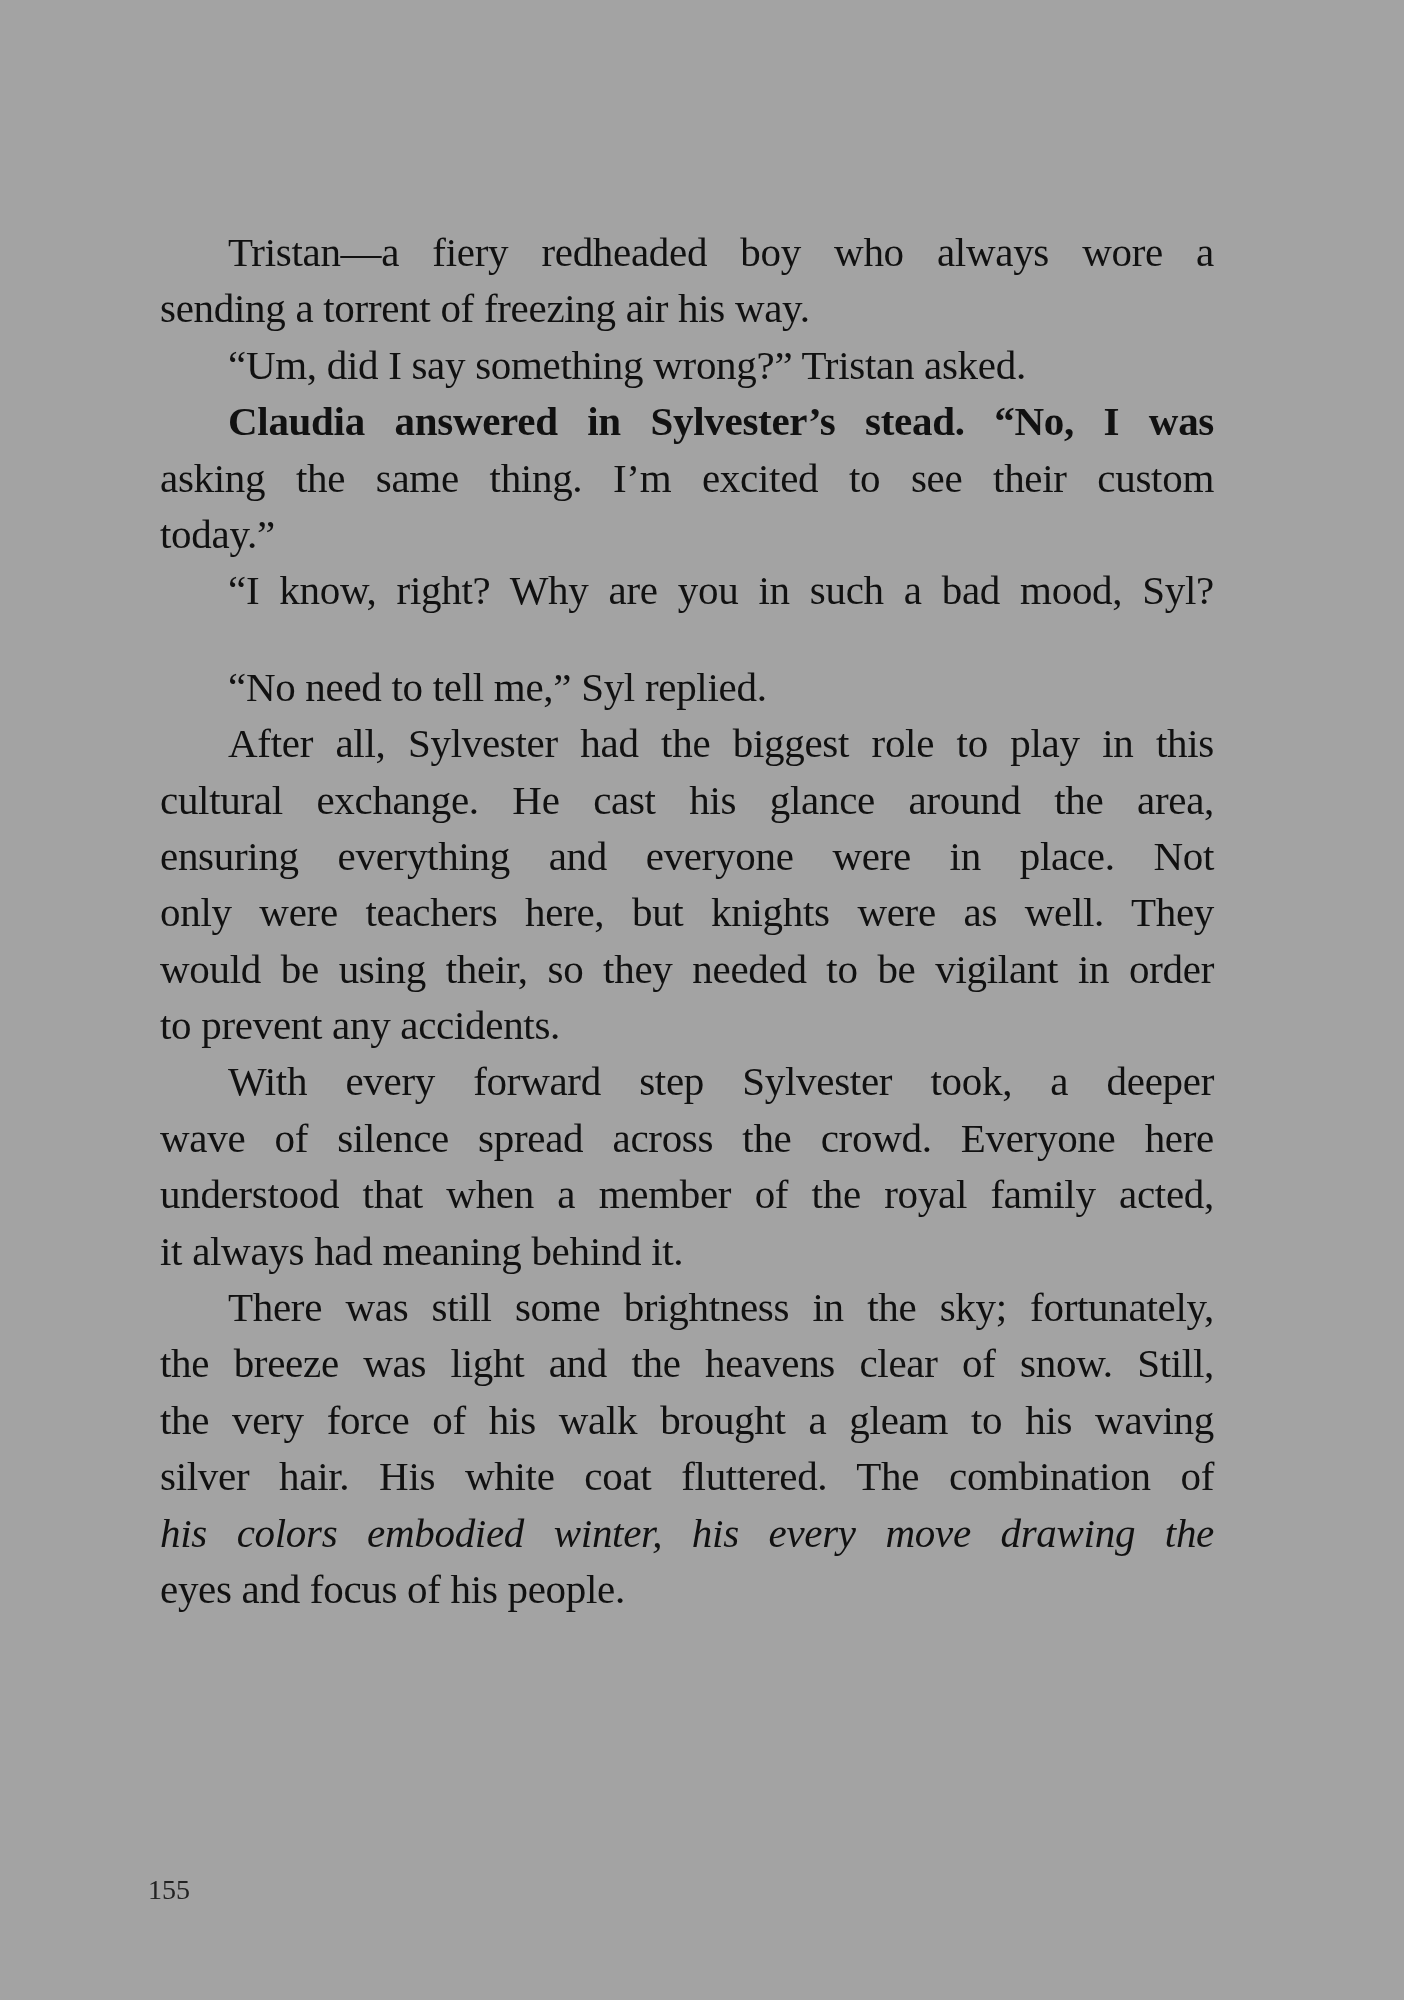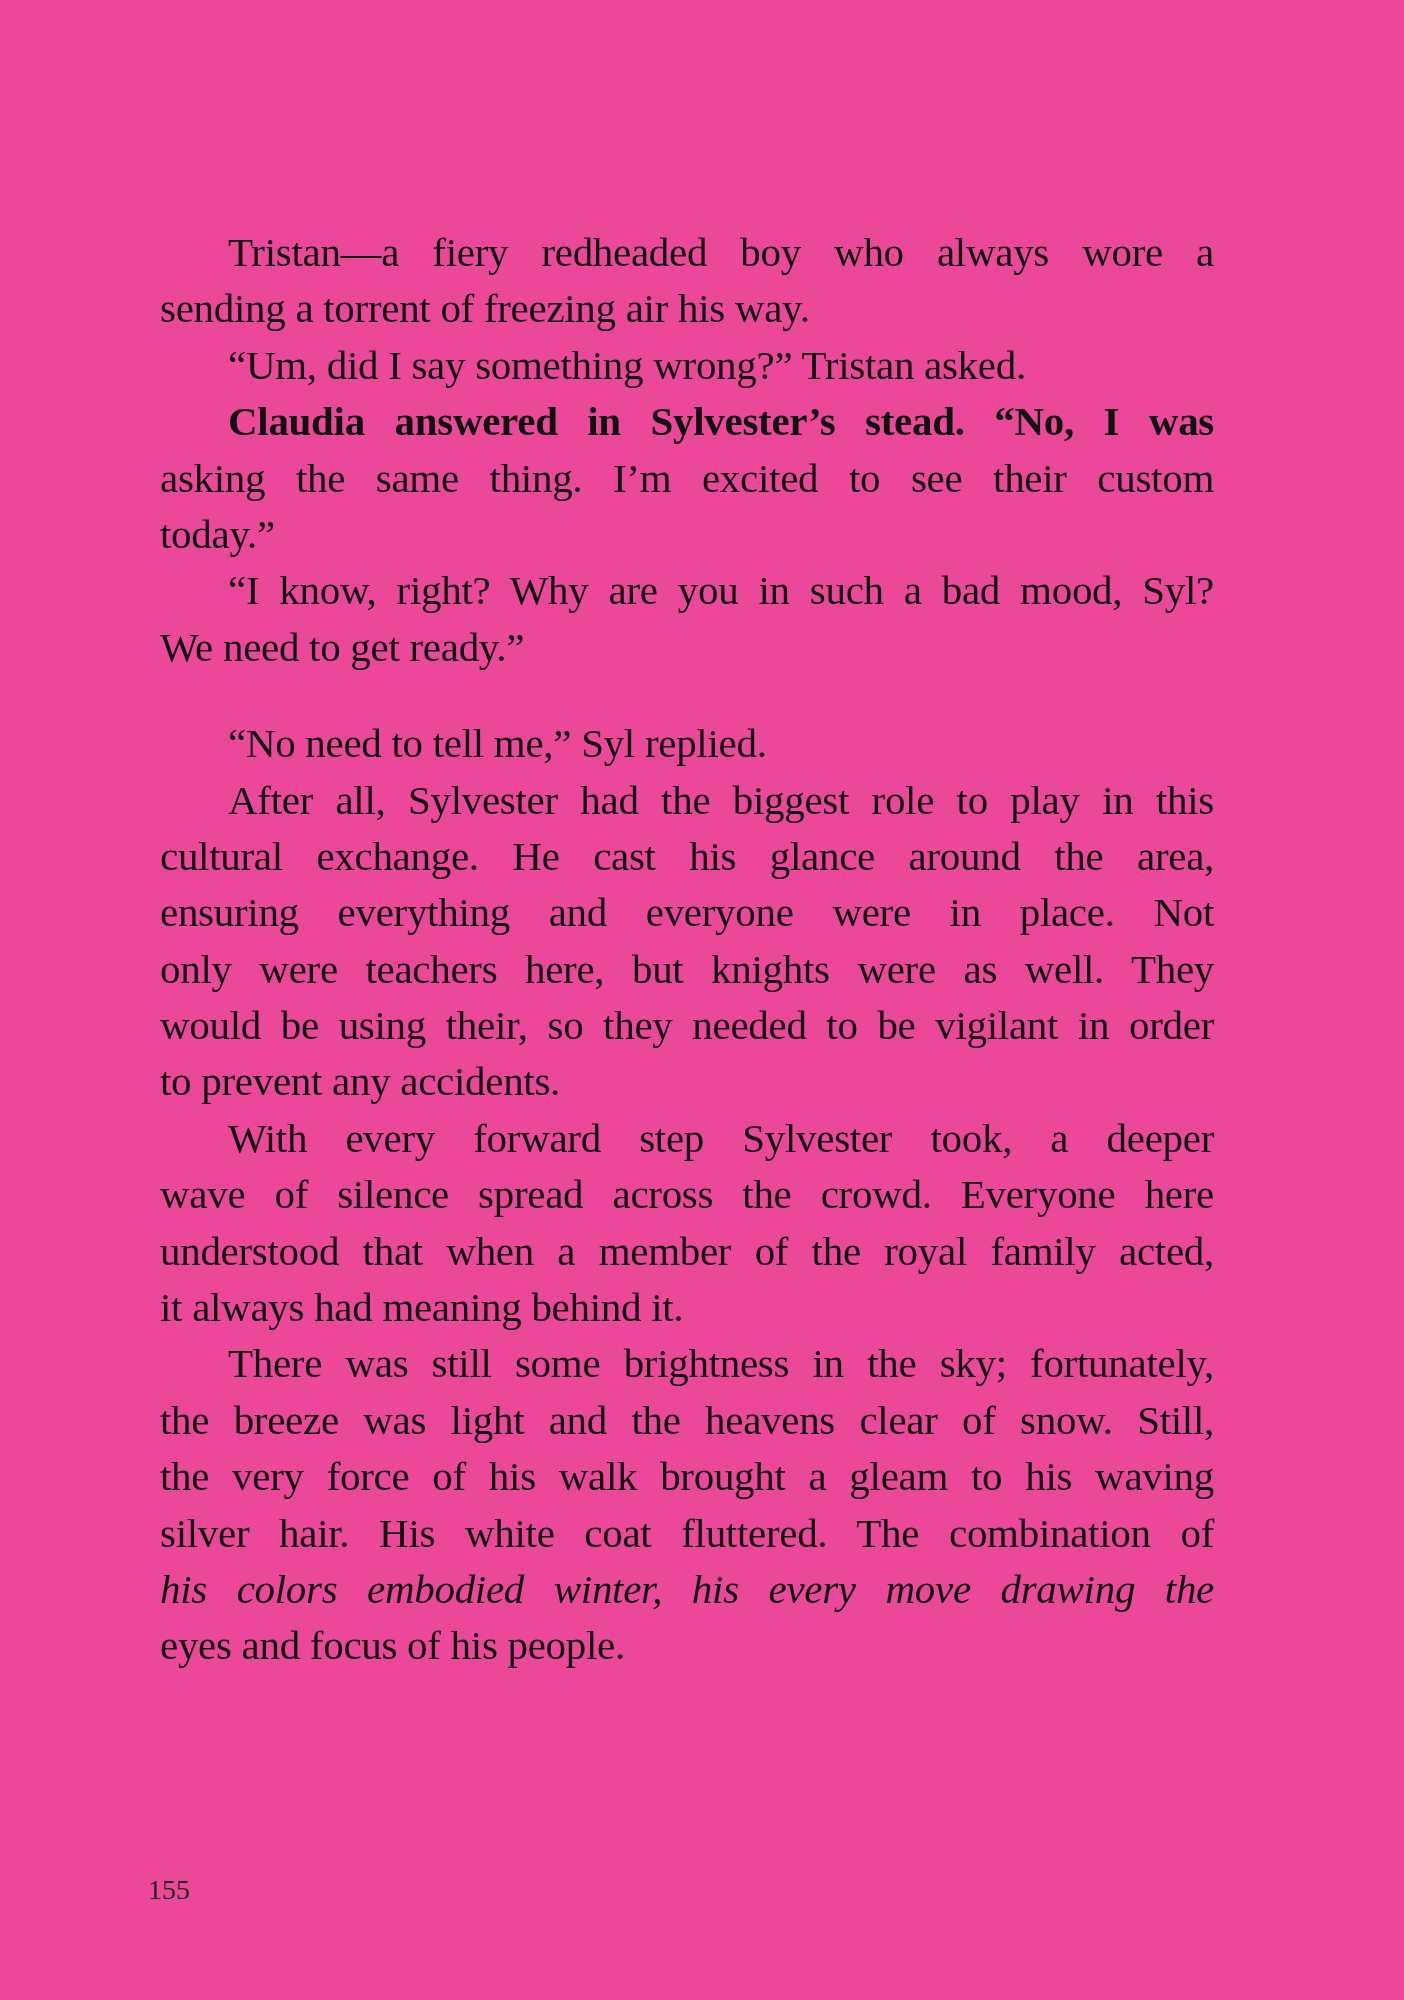--- a/index.html
+++ b/index.html
@@ -13,21 +13,21 @@
       position: relative;
       overflow: hidden;
       font-family: "Liberation Serif", serif;
       color: #111111;
     }
     .page {
       position: absolute;
       left: 0; top: 0;
       width: 1404px;
       height: 2000px;
-      background: #ec4899;
+      background: #a3a3a3;
     }
     .text-block {
       position: absolute;
       left: 160px;
       top: 224px;
       width: 1054px;
     }
     .line {
       display: block;
       height: 56.4px;
@@ -56,21 +56,20 @@
 
 <div class="page">
   <div class="text-block">
     <span class="line indent" style="white-space: nowrap; display: block; text-align-last: justify; width: auto;">Tristan—a fiery redheaded boy who always wore a</span>
     <span class="line last" style="white-space: nowrap; display: block; text-align-last: left; width: auto;">sending a torrent of freezing air his way.</span>
     <span class="line indent last" style="white-space: nowrap; display: block; text-align-last: left; width: auto;">“Um, did I say something wrong?” Tristan asked.</span>
     <span class="line indent" style="white-space: nowrap; display: block; text-align-last: justify; width: auto; font-weight: bold;">Claudia answered in Sylvester’s stead. “No, I was</span>
     <span class="line" style="white-space: nowrap; display: block; text-align-last: justify; width: auto;">asking the same thing. I’m excited to see their custom</span>
     <span class="line last" style="white-space: nowrap; display: block; text-align-last: left; width: auto;">today.”</span>
     <span class="line indent" style="white-space: nowrap; display: block; text-align-last: justify; width: auto;">“I know, right? Why are you in such a bad mood, Syl?</span>
-    <span class="line last" style="white-space: nowrap; display: block; text-align-last: left; width: auto;">We need to get ready.”</span>
     <span class="line indent last" style="white-space: nowrap; display: block; text-align-last: left; width: auto; margin-top: 40px;">“No need to tell me,” Syl replied.</span>
     <span class="line indent" style="white-space: nowrap; display: block; text-align-last: justify; width: auto;">After all, Sylvester had the biggest role to play in this</span>
     <span class="line" style="white-space: nowrap; display: block; text-align-last: justify; width: auto;">cultural exchange. He cast his glance around the area,</span>
     <span class="line" style="white-space: nowrap; display: block; text-align-last: justify; width: auto;">ensuring everything and everyone were in place. Not</span>
     <span class="line" style="white-space: nowrap; display: block; text-align-last: justify; width: auto;">only were teachers here, but knights were as well. They</span>
     <span class="line" style="white-space: nowrap; display: block; text-align-last: justify; width: auto;">would be using their, so they needed to be vigilant in order</span>
     <span class="line last" style="white-space: nowrap; display: block; text-align-last: left; width: auto;">to prevent any accidents.</span>
     <span class="line indent" style="white-space: nowrap; display: block; text-align-last: justify; width: auto;">With every forward step Sylvester took, a deeper</span>
     <span class="line" style="white-space: nowrap; display: block; text-align-last: justify; width: auto;">wave of silence spread across the crowd. Everyone here</span>
     <span class="line" style="white-space: nowrap; display: block; text-align-last: justify; width: auto;">understood that when a member of the royal family acted,</span>

